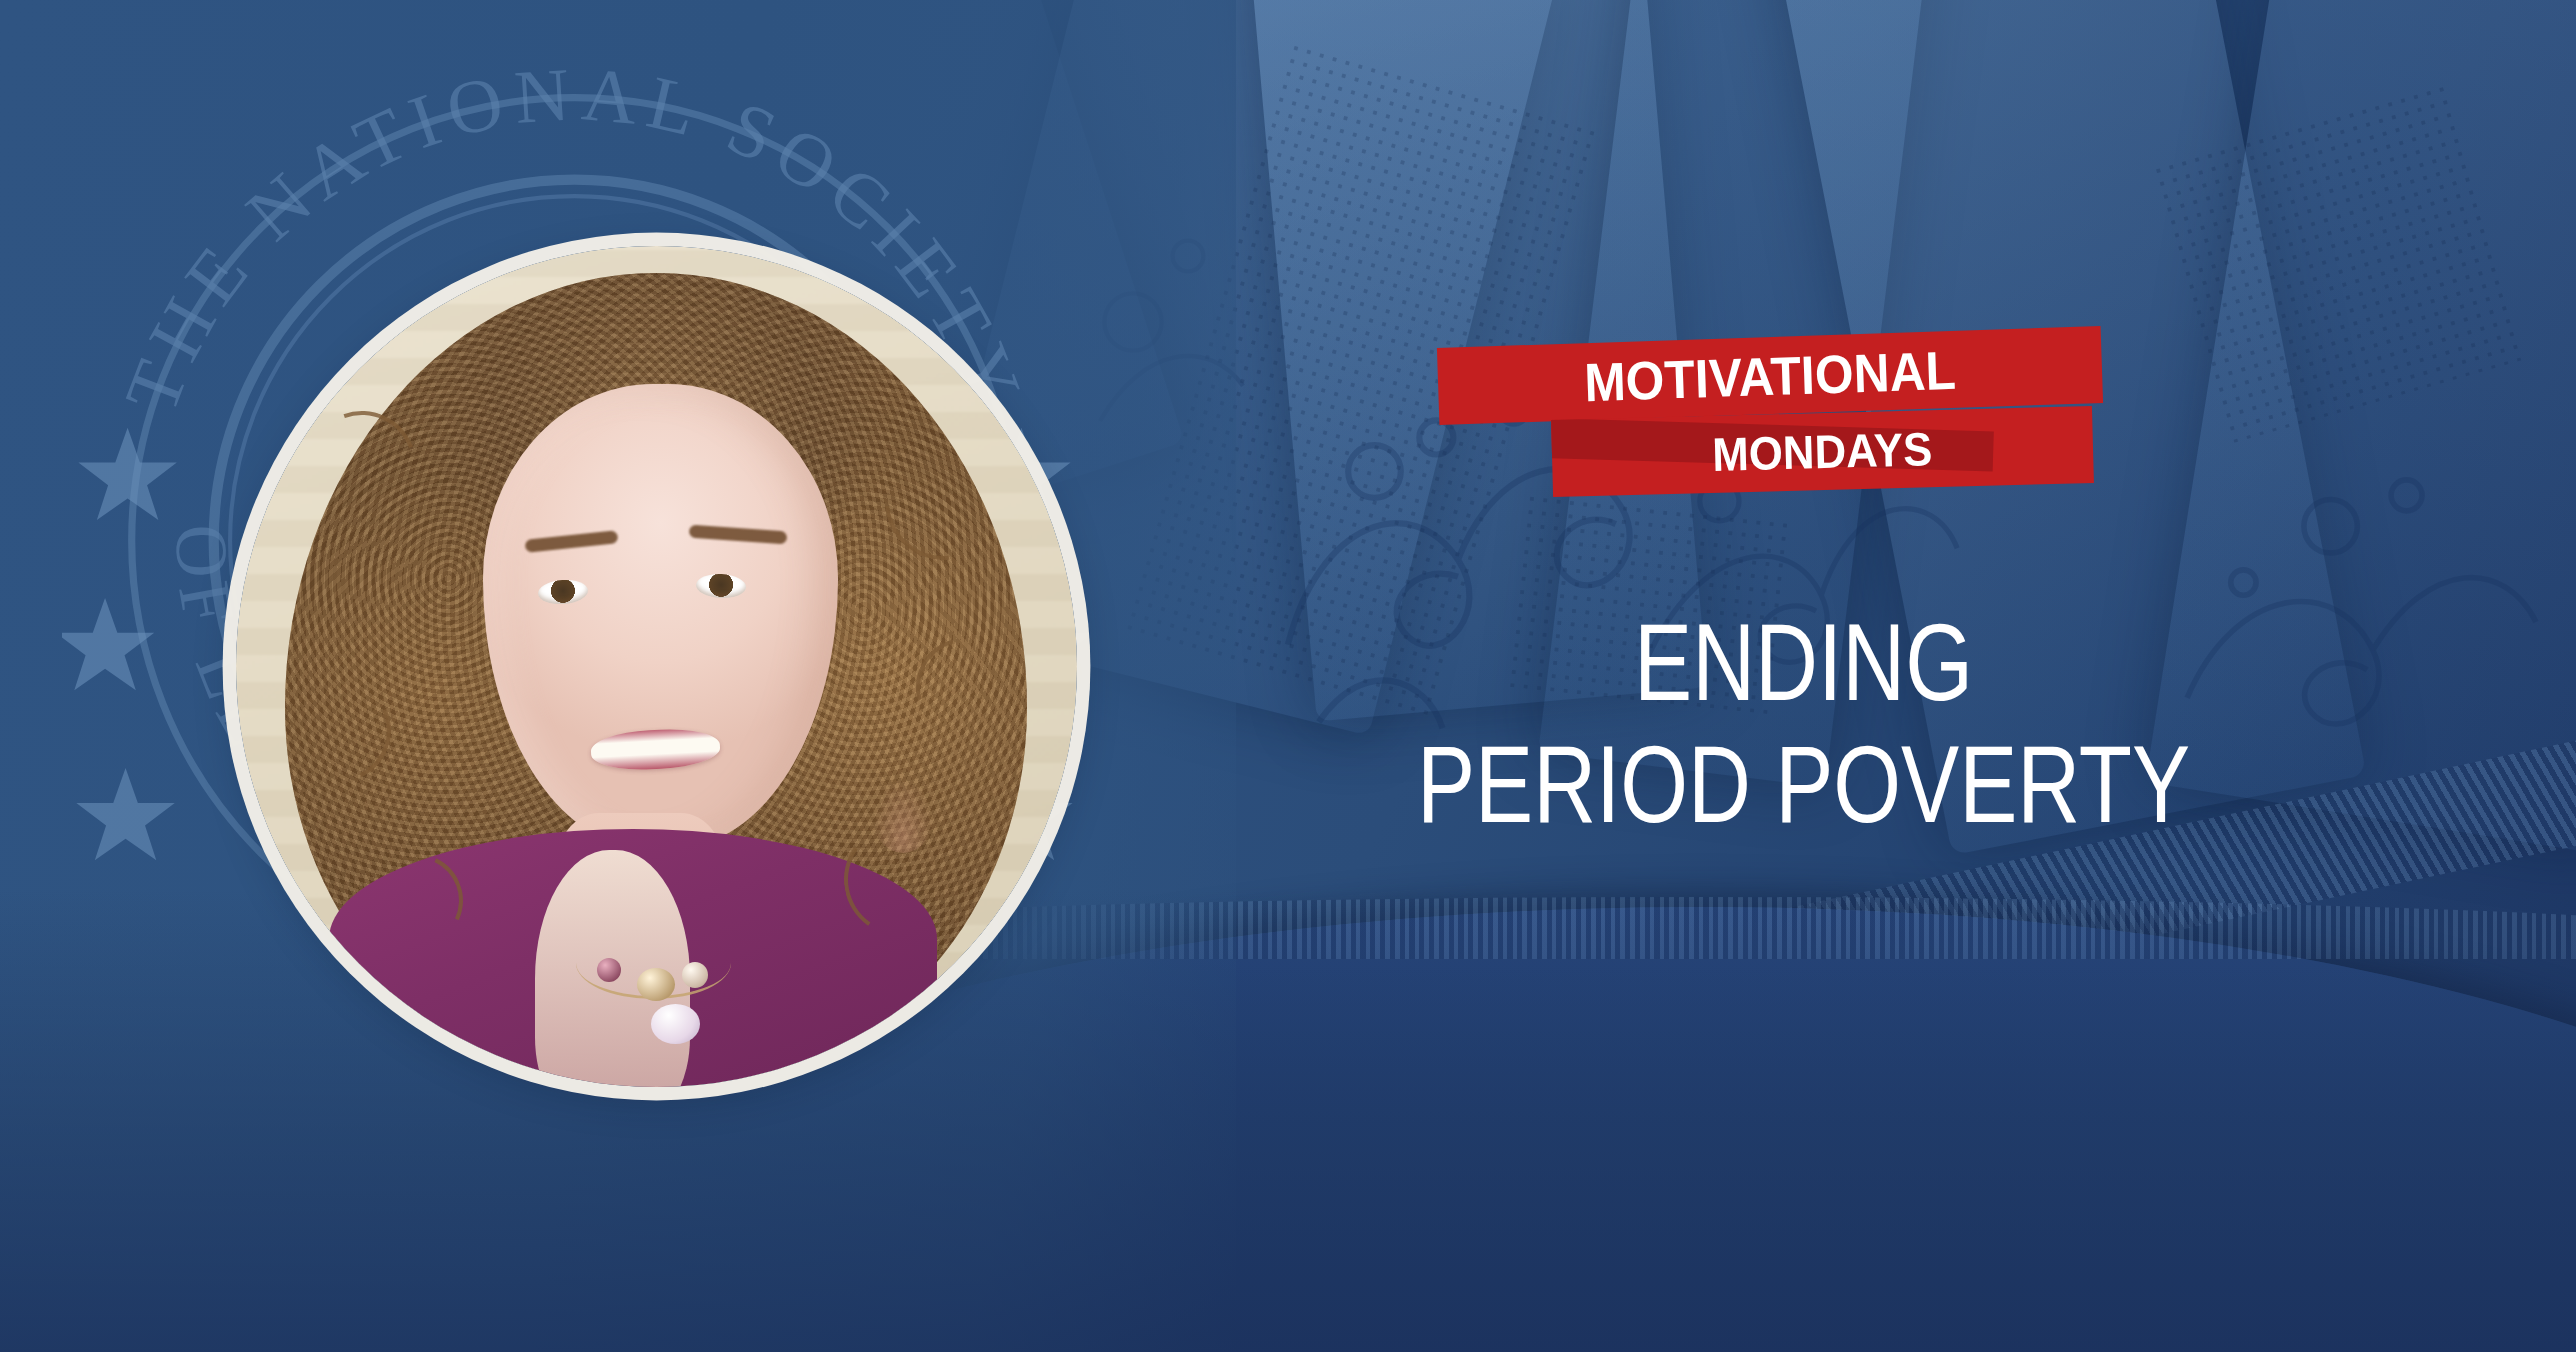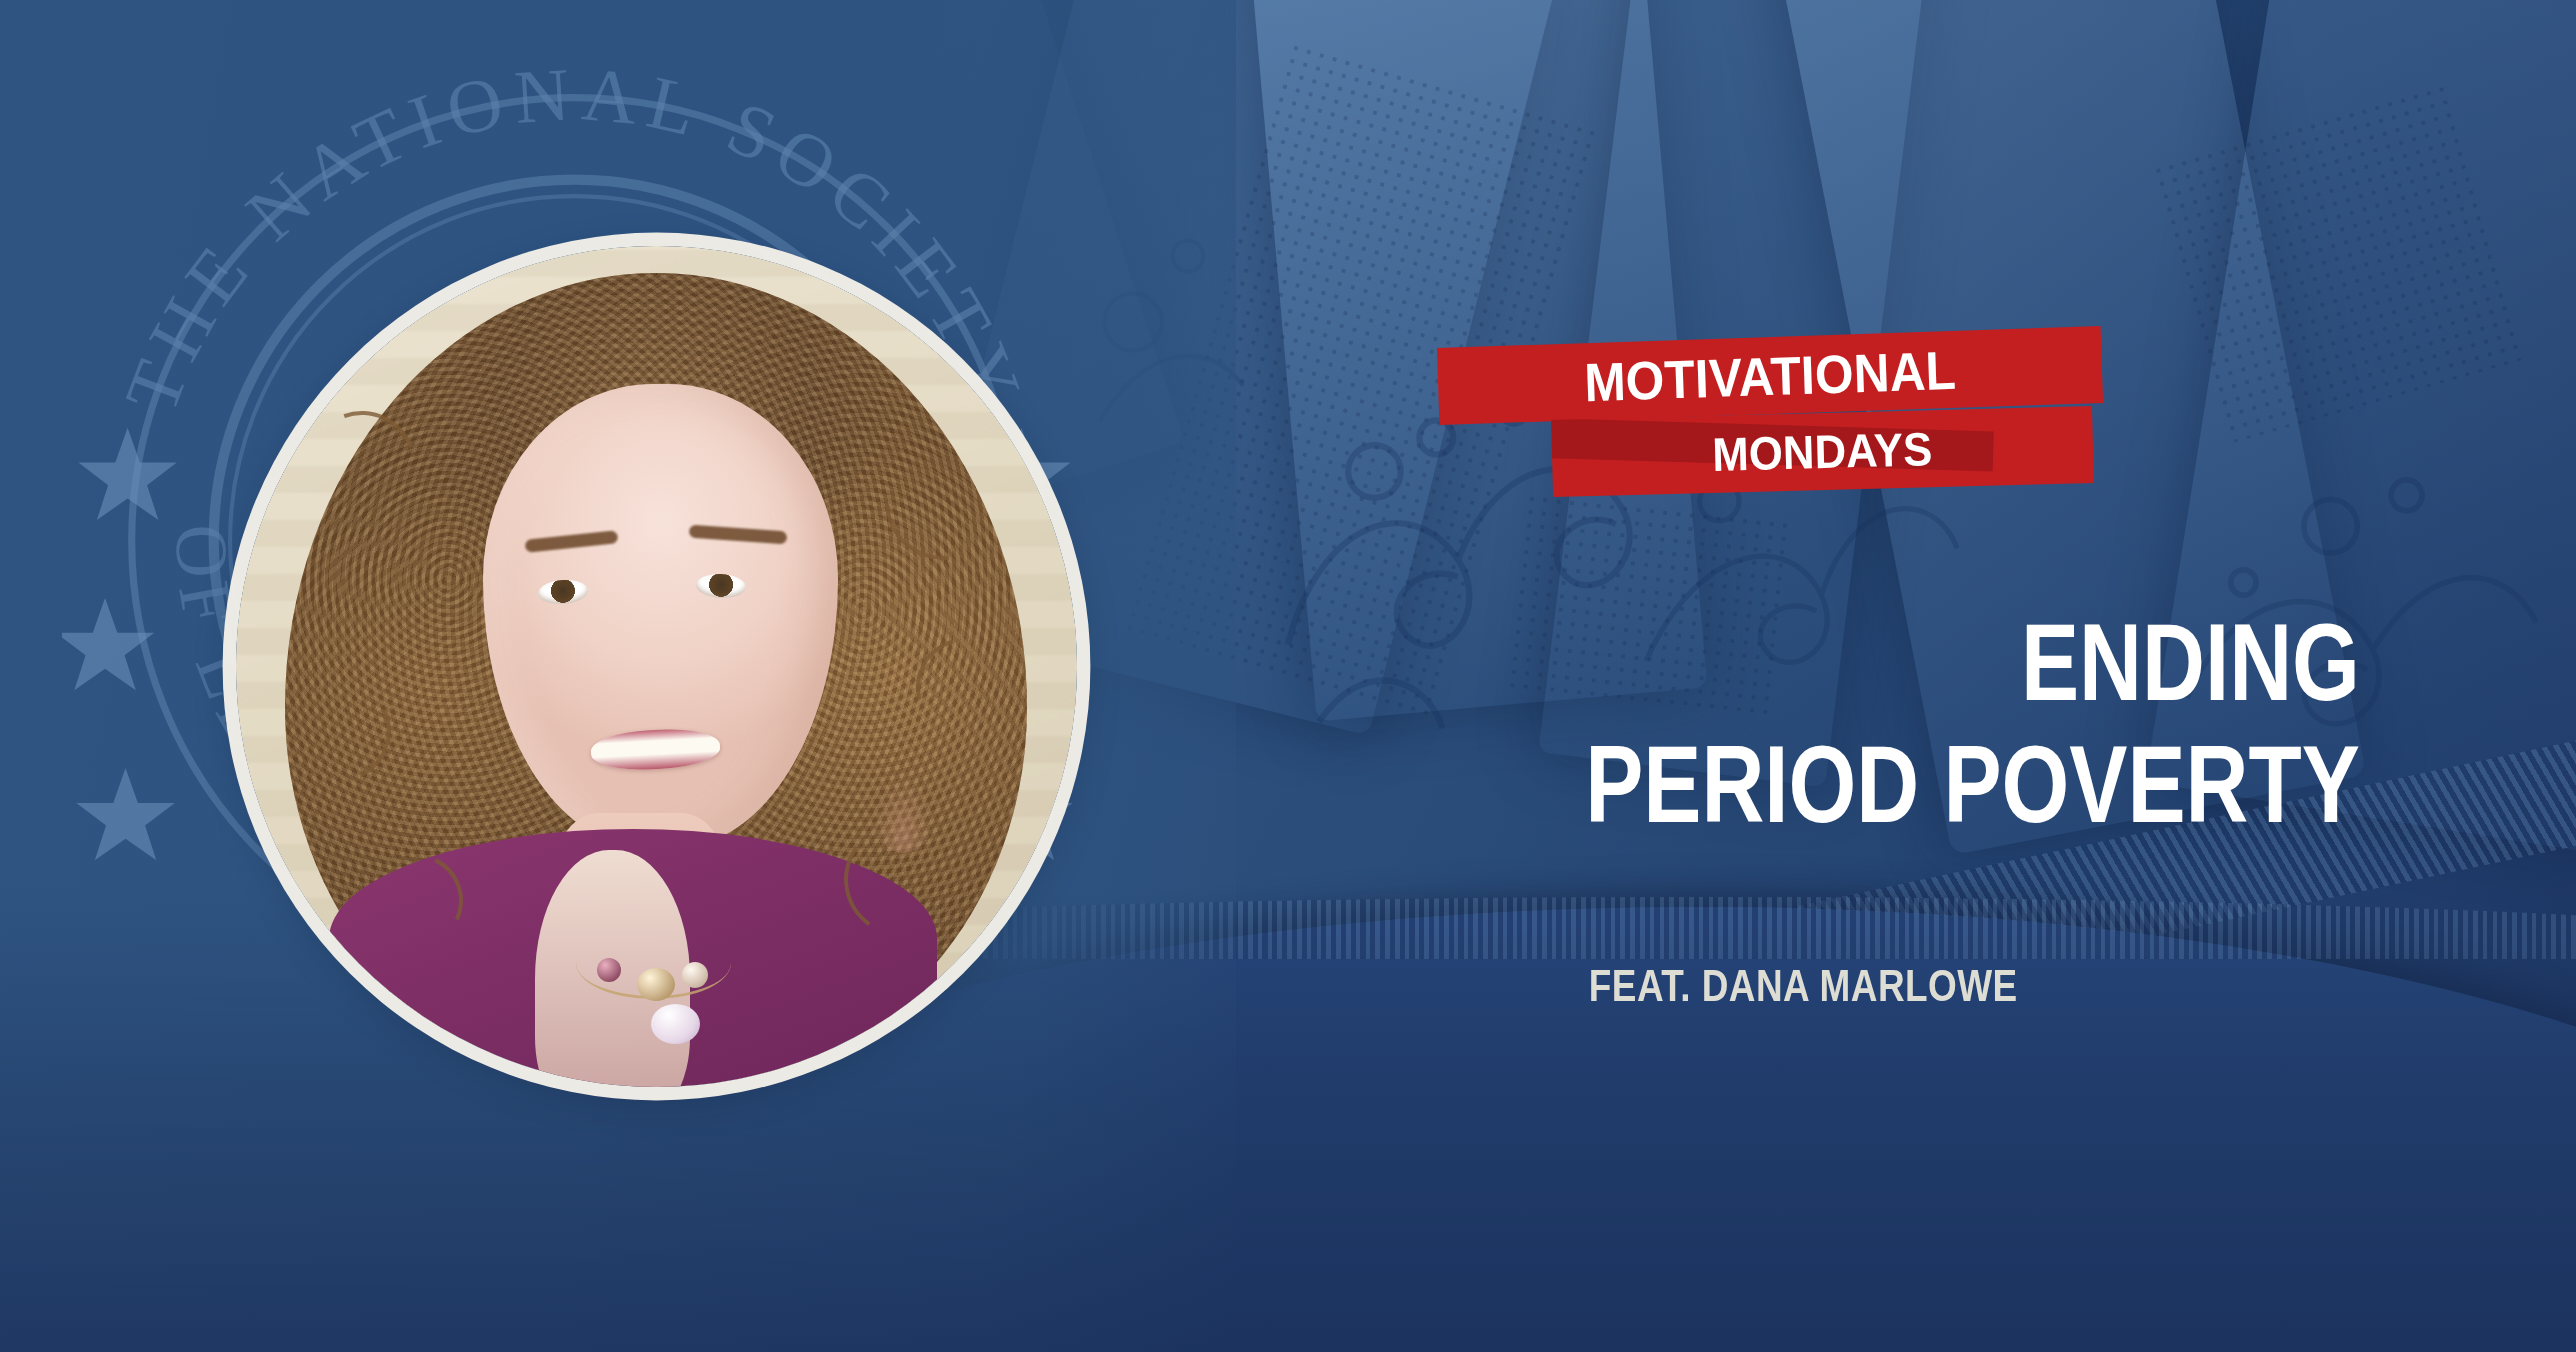--- a/index.html
+++ b/index.html
@@ -259,23 +259,23 @@
     content:"";
     position:absolute; left:-20.6px; top:-3.1px; width:464px; height:40px;
     background:#a4181b;
     transform:rotate(3.2deg);
     transform-origin:left top;
     z-index:1;
   }
 
   .headline {
     position:absolute; left:0; top:611px; width:1391px;
-    text-align:right;
+    text-align:center;
     color:#ffffff;
-    font-weight:700;
+    font-weight:400;
     line-height:.95;
     letter-spacing:-.006em;
   }
   .headline .l1 { display:block; font-size:109px; transform:scaleX(.80); }
   .headline .l2 { display:block; font-size:109px; transform:scaleX(.80); margin-top:18.5px; }
 
   .subline {
     position:absolute; left:0; top:961px; width:1391px;
     text-align:center;
     color:#ddddd4;
@@ -409,20 +409,17 @@
       <div class="badge badge-bottom">
         <span>MONDAYS</span>
       </div>
     </div>
 
     <div class="headline">
       <span class="l1">ENDING</span>
       <span class="l2">PERIOD POVERTY</span>
     </div>
 
-    <div class="subline">
-      <span>FEAT. DANA MARLOWE</span>
-    </div>
 
   </div>
 
 </div>
 
 
 </body></html>

